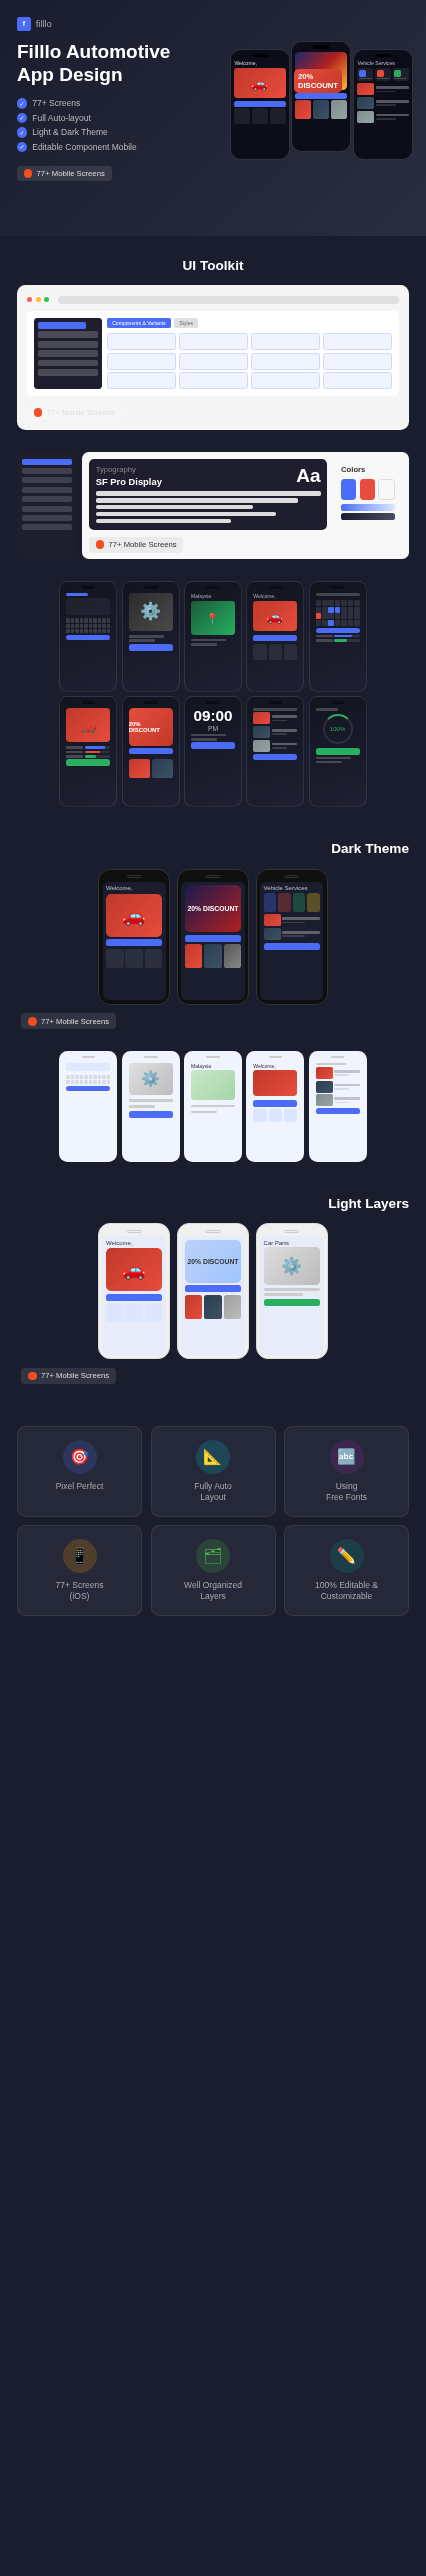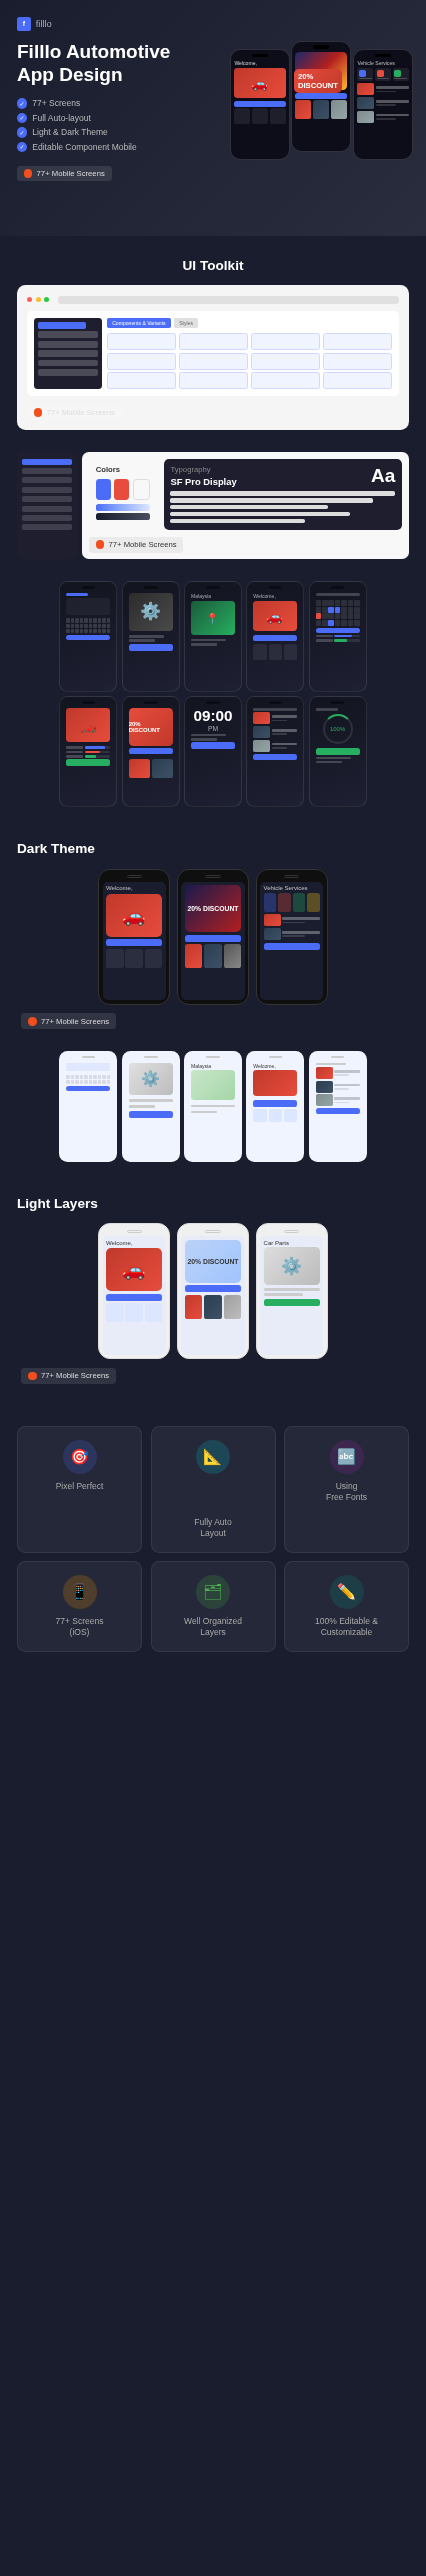--- a/index.html
+++ b/index.html
@@ -262,21 +262,21 @@
     .sc-line { height: 2.6px; background: rgba(255,255,255,0.2); border-radius: 0.9px; }
     .sc-line.w60 { width: 60%; }
     .sc-line.w80 { width: 80%; }
 
     
     .theme-section {
       padding: 12.8px 17px 4.3px;
       background: #1a1d2e;
     }
     .theme-title {
-      text-align: left;
+      text-align: right;
       font-size: 13.6px;
       font-weight: 700;
       color: #fff;
       margin-bottom: 12.8px;
     }
 
     
     .spec-section {
       background: #1a1d2e;
       padding: 17px 17px 25.6px;
@@ -782,42 +782,42 @@
       <div class="style-nav-item"></div>
       <div class="style-nav-item"></div>
       <div class="style-nav-item"></div>
       <div class="style-nav-item"></div>
       <div class="style-nav-item"></div>
       <div class="style-nav-item"></div>
     </div>
 
     <div class="style-main-panel">
       <div style="display:flex; gap:6.8px; margin-bottom:6.8px;">
-        <div style="width:68px; background:#f8f8f8; border-radius:5.1px; padding:6.8px;">
-          <div style="font-size:7.7px; color:#333; margin-bottom:4.3px; font-weight:600;">Colors</div>
-          <div class="color-swatches">
-            <div class="swatch" style="background:#4a6cf7;"></div>
-            <div class="swatch" style="background:#e74c3c;"></div>
-            <div class="swatch" style="background:#f8f8f8; border:0.9px solid #ddd;"></div>
-          </div>
-          <div style="margin-top:4.3px;">
-            <div style="height:6.8px; background:linear-gradient(90deg,#4a6cf7,#7b9bff,#adc0ff,#dce8ff); border-radius:2.6px; margin-bottom:2.6px;"></div>
-            <div style="height:6.8px; background:linear-gradient(90deg,#1a1d2e,#2a2d3e,#3a3d4e,#4a4d5e); border-radius:2.6px;"></div>
-          </div>
-        </div>
         <div style="flex:1; background:#1e1e2e; border-radius:5.1px; padding:6.8px; position:relative;">
           <div style="font-size:7.7px; color:#888; margin-bottom:1.7px;">Typography</div>
           <div style="font-size:9.4px; font-weight:700; color:#fff;">SF Pro Display</div>
           <div style="position:absolute; right:6.8px; top:6.8px; font-size:19px; font-weight:700; color:#fff;">Aa</div>
           <div class="type-samples">
             <div class="type-line"></div>
             <div class="type-line" style="width:90%;"></div>
             <div class="type-line" style="width:70%;"></div>
             <div class="type-line" style="width:80%;"></div>
             <div class="type-line" style="width:60%;"></div>
+          </div>
+        </div>
+        <div style="width:68px; background:#f8f8f8; border-radius:5.1px; padding:6.8px;">
+          <div style="font-size:7.7px; color:#333; margin-bottom:4.3px; font-weight:600;">Colors</div>
+          <div class="color-swatches">
+            <div class="swatch" style="background:#4a6cf7;"></div>
+            <div class="swatch" style="background:#e74c3c;"></div>
+            <div class="swatch" style="background:#f8f8f8; border:0.9px solid #ddd;"></div>
+          </div>
+          <div style="margin-top:4.3px;">
+            <div style="height:6.8px; background:linear-gradient(90deg,#4a6cf7,#7b9bff,#adc0ff,#dce8ff); border-radius:2.6px; margin-bottom:2.6px;"></div>
+            <div style="height:6.8px; background:linear-gradient(90deg,#1a1d2e,#2a2d3e,#3a3d4e,#4a4d5e); border-radius:2.6px;"></div>
           </div>
         </div>
       </div>
       <div class="figma-badge" style="background:rgba(0,0,0,0.05); color:#333;">
         <div class="figma-dot"></div>
         <span>77+ Mobile Screens</span>
       </div>
     </div>
   </div>
 </div>
@@ -1336,21 +1336,21 @@
 
 <div class="spec-section">
 
   <div class="spec-grid">
     <div class="spec-card">
       <div class="spec-icon-circle blue">🎯</div>
       <div class="spec-label">Pixel Perfect</div>
     </div>
     <div class="spec-card">
       <div class="spec-icon-circle teal">📐</div>
-      <div class="spec-label" style="white-space:pre-line;margin-top:36px;">Fully Auto
+      <div class="spec-label" style="white-space:pre-line;">Fully Auto
 Layout</div>
     </div>
     <div class="spec-card">
       <div class="spec-icon-circle purple">🔤</div>
       <div class="spec-label" style="white-space:pre-line;">Using
 Free Fonts</div>
     </div>
     <div class="spec-card">
       <div class="spec-icon-circle orange">📱</div>
       <div class="spec-label" style="white-space:pre-line;">77+ Screens

